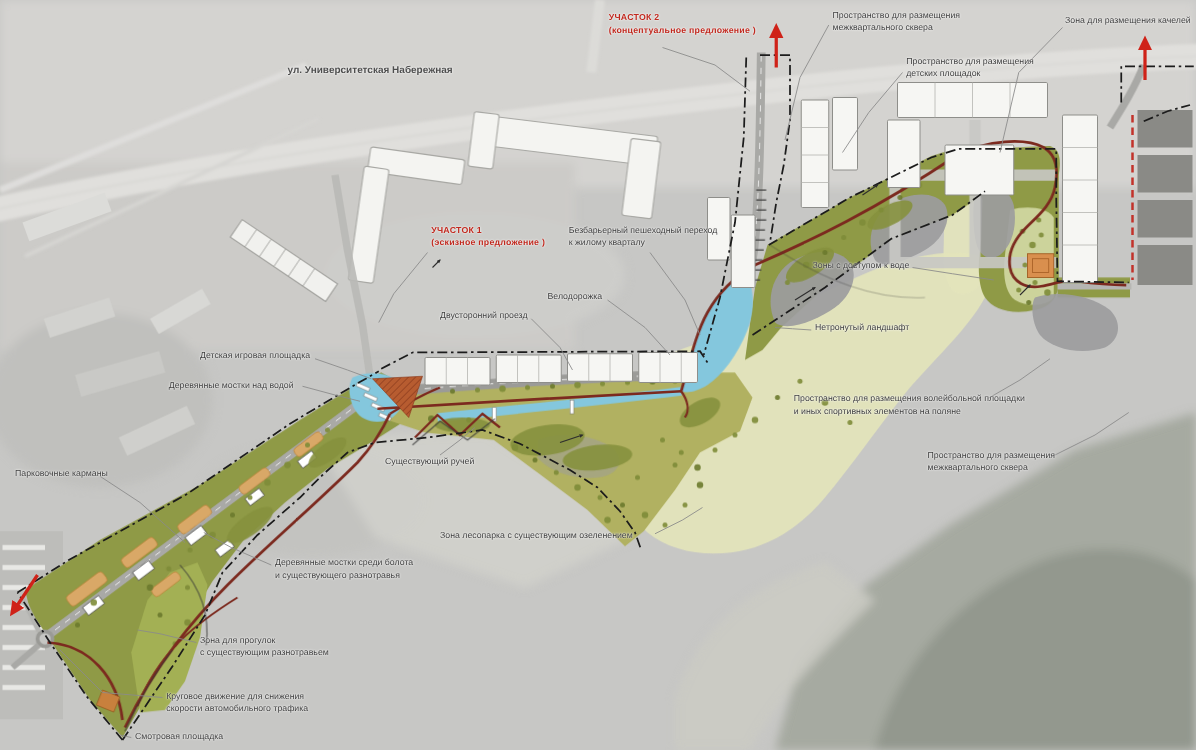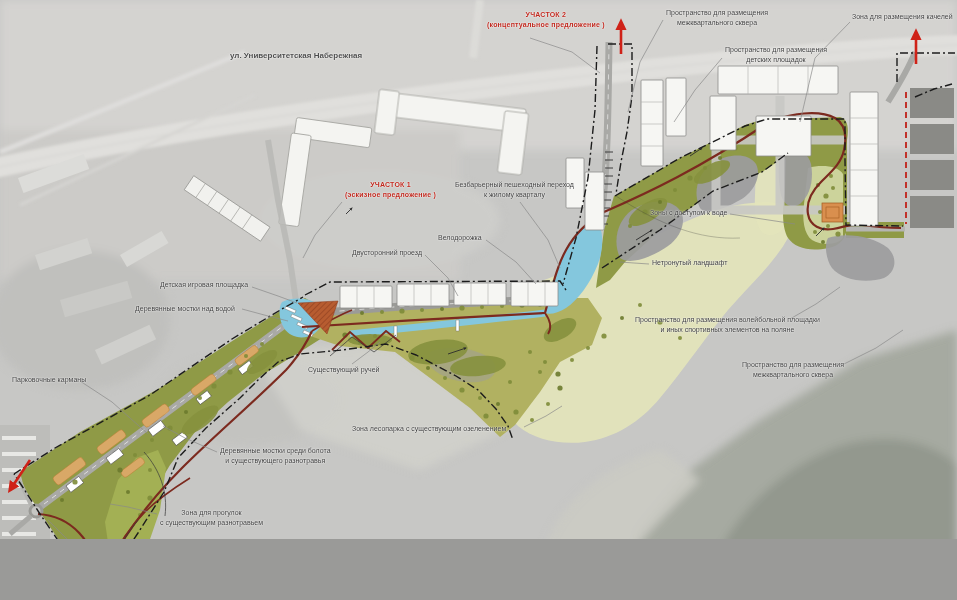--- a/index.html
+++ b/index.html
@@ -1,17 +1,17 @@
 <!DOCTYPE html>
 <html><head>
 <meta charset="utf-8">
 <style>
   html,body{margin:0;padding:0;background:#9a9a98;}
-  .stage{position:relative;width:957px;height:539px;overflow:hidden;background:#ffffff;
-         font-family:"Liberation Sans",sans-serif;text-align:center;}
+  .stage{position:relative;width:957px;height:600px;overflow:hidden;background:#ffffff;
+         font-family:"Liberation Sans",sans-serif;}
   .stage svg.map{position:absolute;left:0;top:0;}
   #leaders{position:absolute;left:0;top:0;pointer-events:none;}
   #labels-layer{position:absolute;left:0;top:0;width:100%;height:100%;pointer-events:none;}
   .map-label{position:absolute;font-size:7px;line-height:1.45;color:#3c3c3c;
              white-space:pre-line;text-shadow:0 0 2px rgba(255,255,255,.85),0 0 1px rgba(255,255,255,.9);}
   .map-label.red{font-weight:700;letter-spacing:.2px;}
   .map-label.street{font-size:8px;font-weight:700;color:#4d4d4d;}
 </style>
 </head>
 <body>

